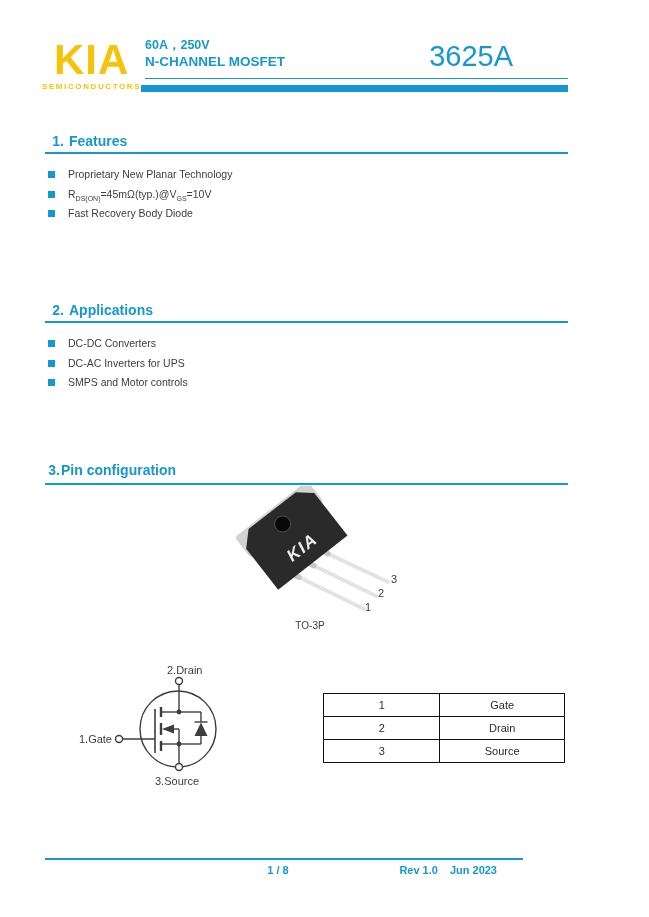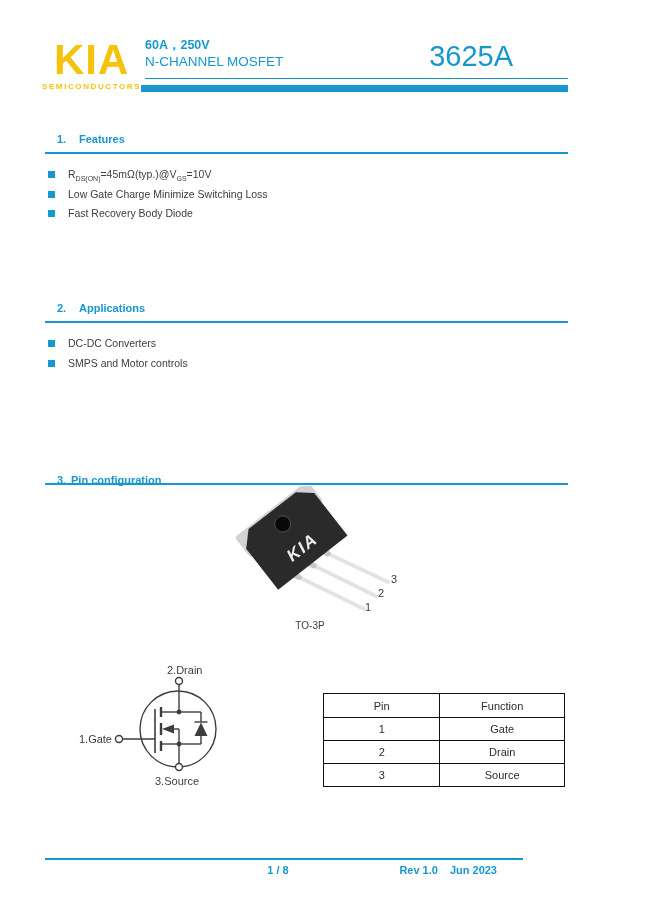--- a/index.html
+++ b/index.html
@@ -18,36 +18,36 @@
     position:absolute; left:42px; top:82px; width:100px;
     font-size:8px; font-weight:bold; letter-spacing:1.6px; color:#f5c30b;
     white-space:nowrap;
   }
   .rating-line {
     position:absolute; left:145px; top:37px;
     font-size:12.5px; font-weight:bold; color:#1697cf;
   }
   .type-line {
     position:absolute; left:145px; top:54px;
-    font-size:13.5px; font-weight:normal; color:#1697cf;
+    font-size:13.5px; font-weight:bold; color:#1697cf;
   }
   .part-number {
     position:absolute; right:55px; top:40px;
     font-size:29px; font-weight:400; color:#1697cf;
   }
   .header-thin-rule {
     position:absolute; left:145px; top:78px; width:447px; height:1px; background:#1697cf;
   }
   .header-thick-rule {
     position:absolute; left:141px; top:85px; width:455px; height:7px; background:#1697cf;
   }
   
   .section-header {
-    position:absolute; left:57px;
-    font-size:11px; font-weight:bold; color:#1697cf; white-space:nowrap;
+    position:absolute; left:47px;
+    font-size:14px; font-weight:bold; color:#1697cf; white-space:nowrap;text-align:center;
   }
   .section-header .num { display:inline-block; width:22px; }
   .section-header .num.tight { width:14px; }
   .section-rule {
     position:absolute; left:45px; width:555px; height:1.5px; background:#1697cf;
   }
   .bullet-list { position:absolute; left:48px; }
   .bullet-item {
     display:flex; align-items:flex-start; height:19.7px;
     font-size:10.5px; color:#3d3d3d;
@@ -105,49 +105,53 @@
   </div>
 
   <div class="section-header" style="top:133px;">
     <span class="num">1.</span><span>Features</span>
   </div>
   <div class="section-rule" style="top:152px;"></div>
 
   <div class="bullet-list" style="top:168px;">
     <div class="bullet-item">
       <span class="bullet-square"></span>
+      <span>Proprietary New Planar Technology</span>
+    </div>
+    <div class="bullet-item">
+      <span class="bullet-square"></span>
       <span><span>R</span><sub>DS(ON)</sub><span>=45mΩ(typ.)@V</span><sub>GS</sub><span>=10V</span></span>
-    </div>
-    <div class="bullet-item">
-      <span class="bullet-square"></span>
-      <span>Low Gate Charge Minimize Switching Loss</span>
     </div>
     <div class="bullet-item">
       <span class="bullet-square"></span>
       <span>Fast Recovery Body Diode</span>
     </div>
   </div>
 
   <div class="section-header" style="top:302px;">
     <span class="num">2.</span><span>Applications</span>
   </div>
   <div class="section-rule" style="top:321px;"></div>
 
   <div class="bullet-list" style="top:337px;">
     <div class="bullet-item">
       <span class="bullet-square"></span>
       <span>DC-DC Converters</span>
     </div>
     <div class="bullet-item">
       <span class="bullet-square"></span>
+      <span>DC-AC Inverters for UPS</span>
+    </div>
+    <div class="bullet-item">
+      <span class="bullet-square"></span>
       <span>SMPS and Motor controls</span>
     </div>
   </div>
 
-  <div class="section-header" style="top:462px;margin-top:12px;">
+  <div class="section-header" style="top:462px;">
     <span class="num tight">3.</span><span>Pin configuration</span>
   </div>
   <div class="section-rule" style="top:483px;"></div>
 
   <svg class="package-svg" width="200" height="160" viewBox="0 0 200 160">
 
     <g stroke-linecap="round">
       <path d="M74,54 L163,96" stroke="#e3e3e3" stroke-width="4" fill="none"></path>
       <path d="M59,65 L151,110" stroke="#e3e3e3" stroke-width="4" fill="none"></path>
       <path d="M43,76 L139,123" stroke="#e3e3e3" stroke-width="4" fill="none"></path>
@@ -205,24 +209,20 @@
       <circle cx="109" cy="54" r="2.4" fill="#3d3d3d" stroke="none"></circle>
       <circle cx="109" cy="86" r="2.4" fill="#3d3d3d" stroke="none"></circle>
     </g>
     <text x="97" y="16" font-size="11" fill="#3d3d3d" font-family="Liberation Sans, sans-serif">2.Drain</text>
     <text x="42" y="85" font-size="11" fill="#3d3d3d" text-anchor="end" font-family="Liberation Sans, sans-serif">1.Gate</text>
     <text x="85" y="127" font-size="11" fill="#3d3d3d" font-family="Liberation Sans, sans-serif">3.Source</text>
   </svg>
 
   <table class="pin-table">
     <tbody>
-        <tr class="hdr">
-      <td class="c1">Pin</td>
-      <td class="c2">Function</td>
-    </tr>
     <tr>
       <td class="c1">1</td>
       <td class="c2">Gate</td>
     </tr>
     <tr>
       <td class="c1">2</td>
       <td class="c2">Drain</td>
     </tr>
     <tr>
       <td class="c1">3</td>

